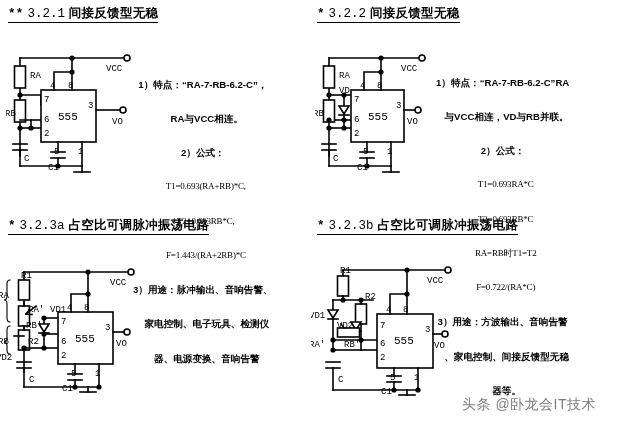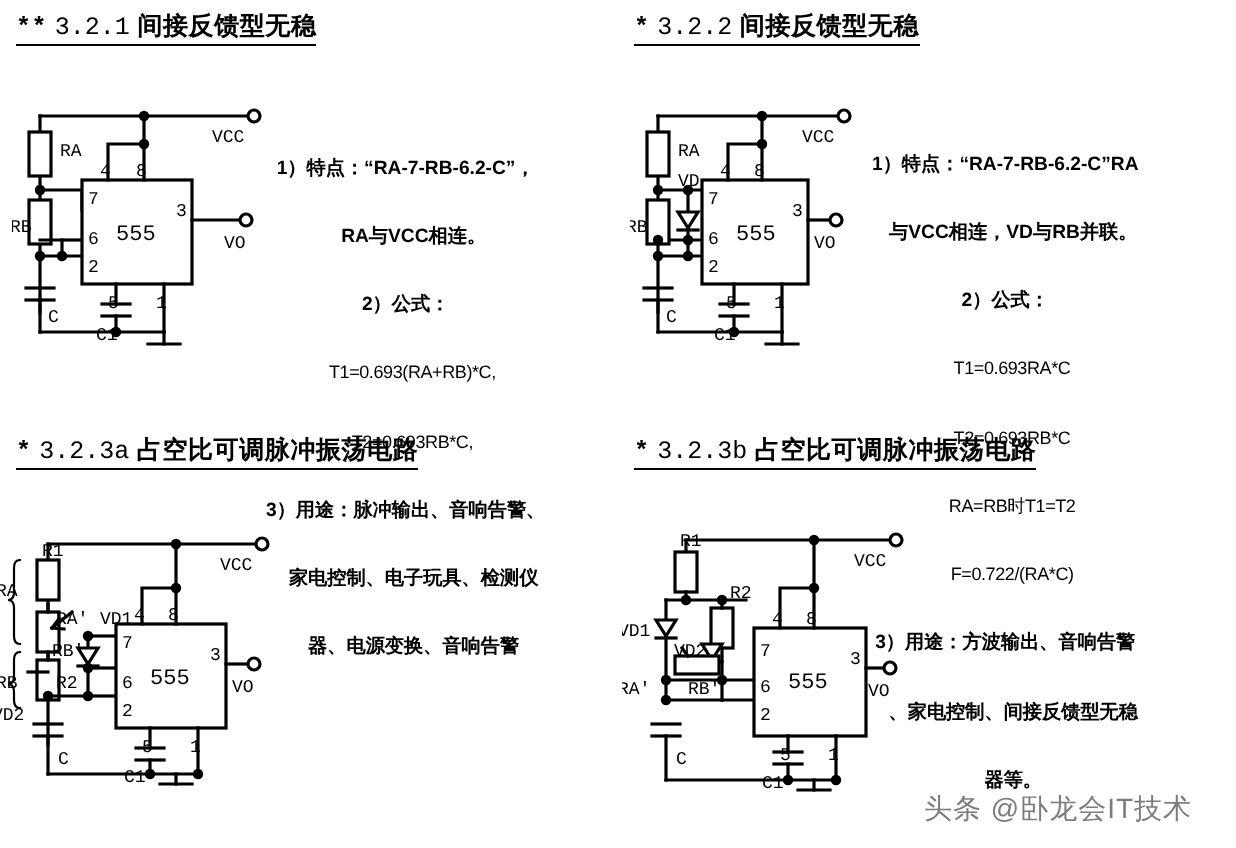--- a/index.html
+++ b/index.html
@@ -41,21 +41,21 @@
 
   .notes{
     position:absolute;
     font-size:9.2px;
     line-height:11.4px;
     white-space:pre;
   }
   #n1{left:133px;top:56px;}
   #n2{left:127px;top:54px;}
   .notes .ln{display:block;white-space:pre;text-align:center;}
-  .notes .ascii{font-family:Liberation Sans, sans-serif;font-size:9px;letter-spacing:-0.2px;}
+  .notes .ascii{font-family:Liberation Serif, serif;font-size:9px;letter-spacing:-0.2px;}
   .notes .cjk{font-weight:bold;font-size:9.6px;}
 
   .fig-caption{
     position:absolute;
     left:285px;top:396px;
     font-size:11px;
     font-weight:bold;
     letter-spacing:1px;
     margin-top:44px;
   }
@@ -155,20 +155,21 @@
         </g>
       </svg>
     </div>
 
     <div class="notes" id="n1">
       <span class="ln cjk">1）特点：“RA-7-RB-6.2-C”，</span>
       <span class="ln cjk">   RA与VCC相连。</span>
       <span class="ln cjk">2）公式：</span>
       <span class="ln ascii">   T1=0.693(RA+RB)*C,</span>
       <span class="ln ascii">   T2=0.693RB*C,</span>
+      <span class="ln ascii">   F=1.443/(RA+2RB)*C</span>
       <span class="ln cjk">3）用途：脉冲输出、音响告警、</span>
       <span class="ln cjk">   家电控制、电子玩具、检测仪</span>
       <span class="ln cjk">   器、电源变换、音响告警</span>
     </div>
   </div>
 
   <div class="quad" id="q2">
     <div class="sec-title">
       <span class="mark">*</span>
       <span class="num">3.2.2</span>

